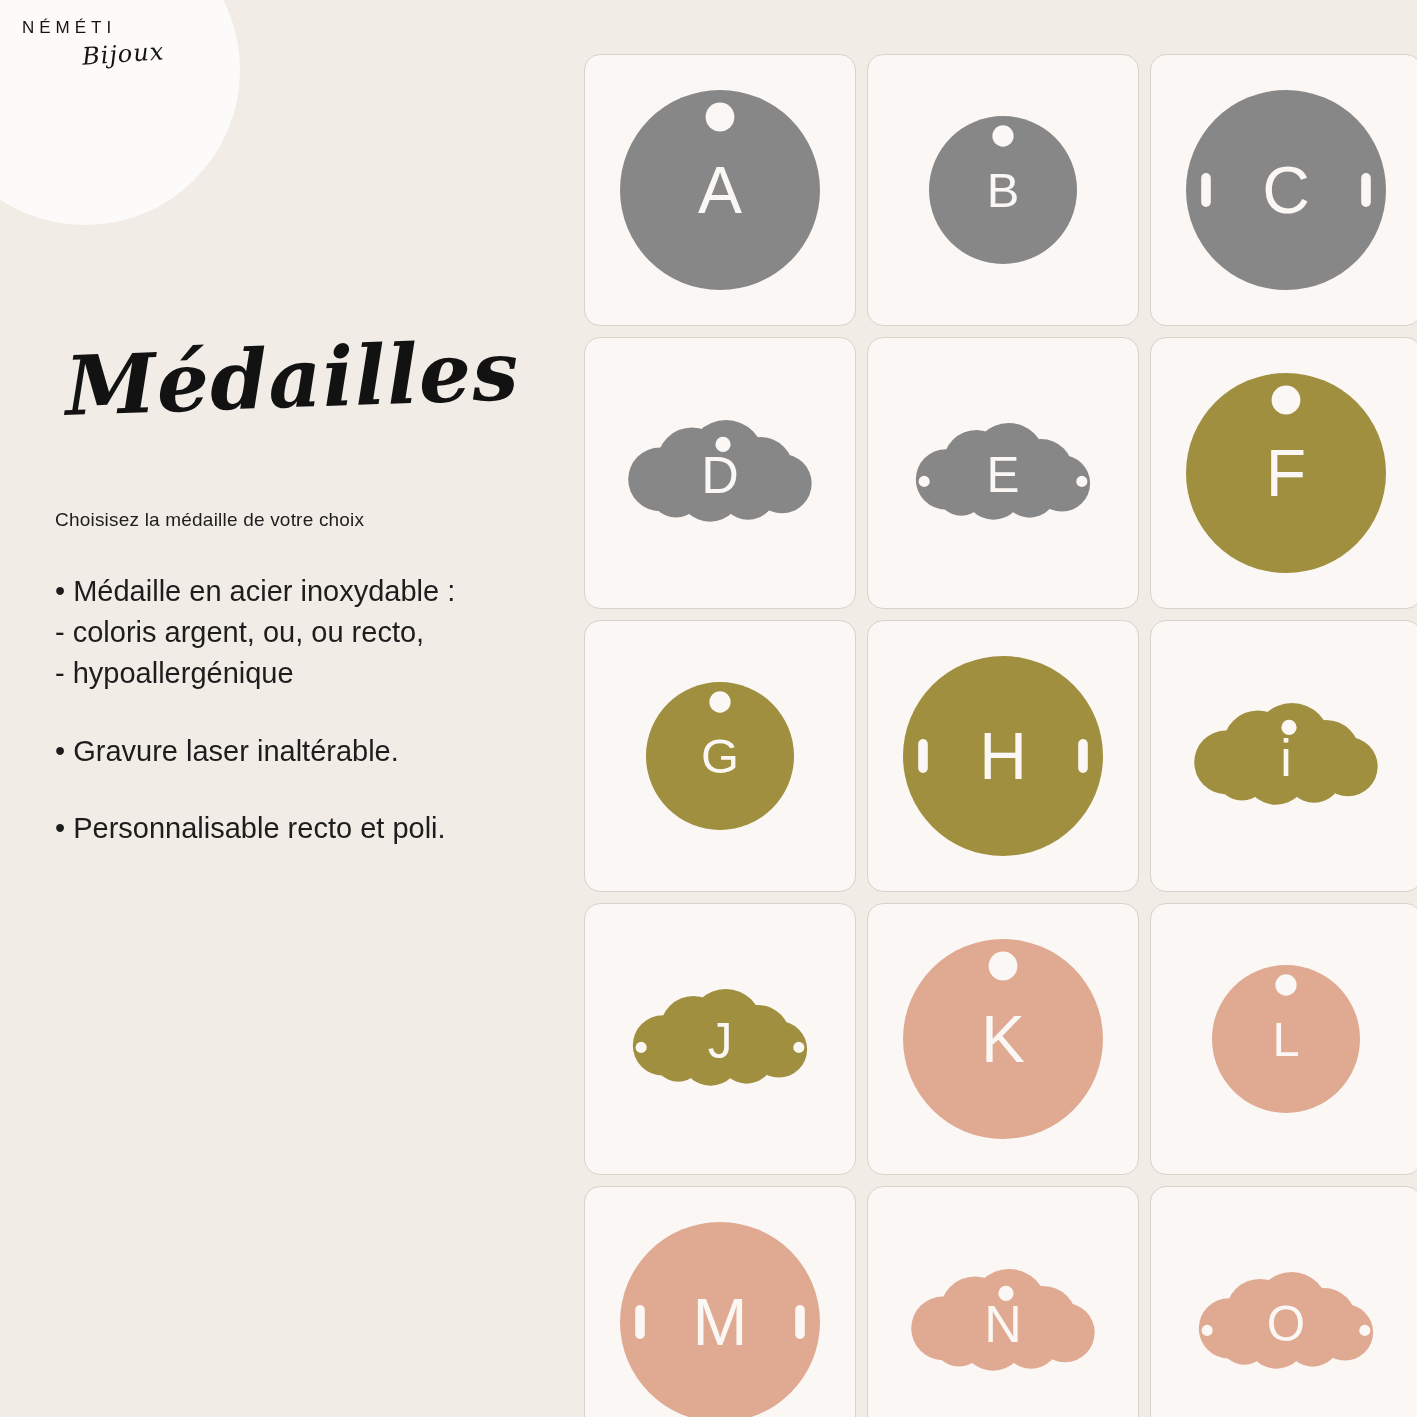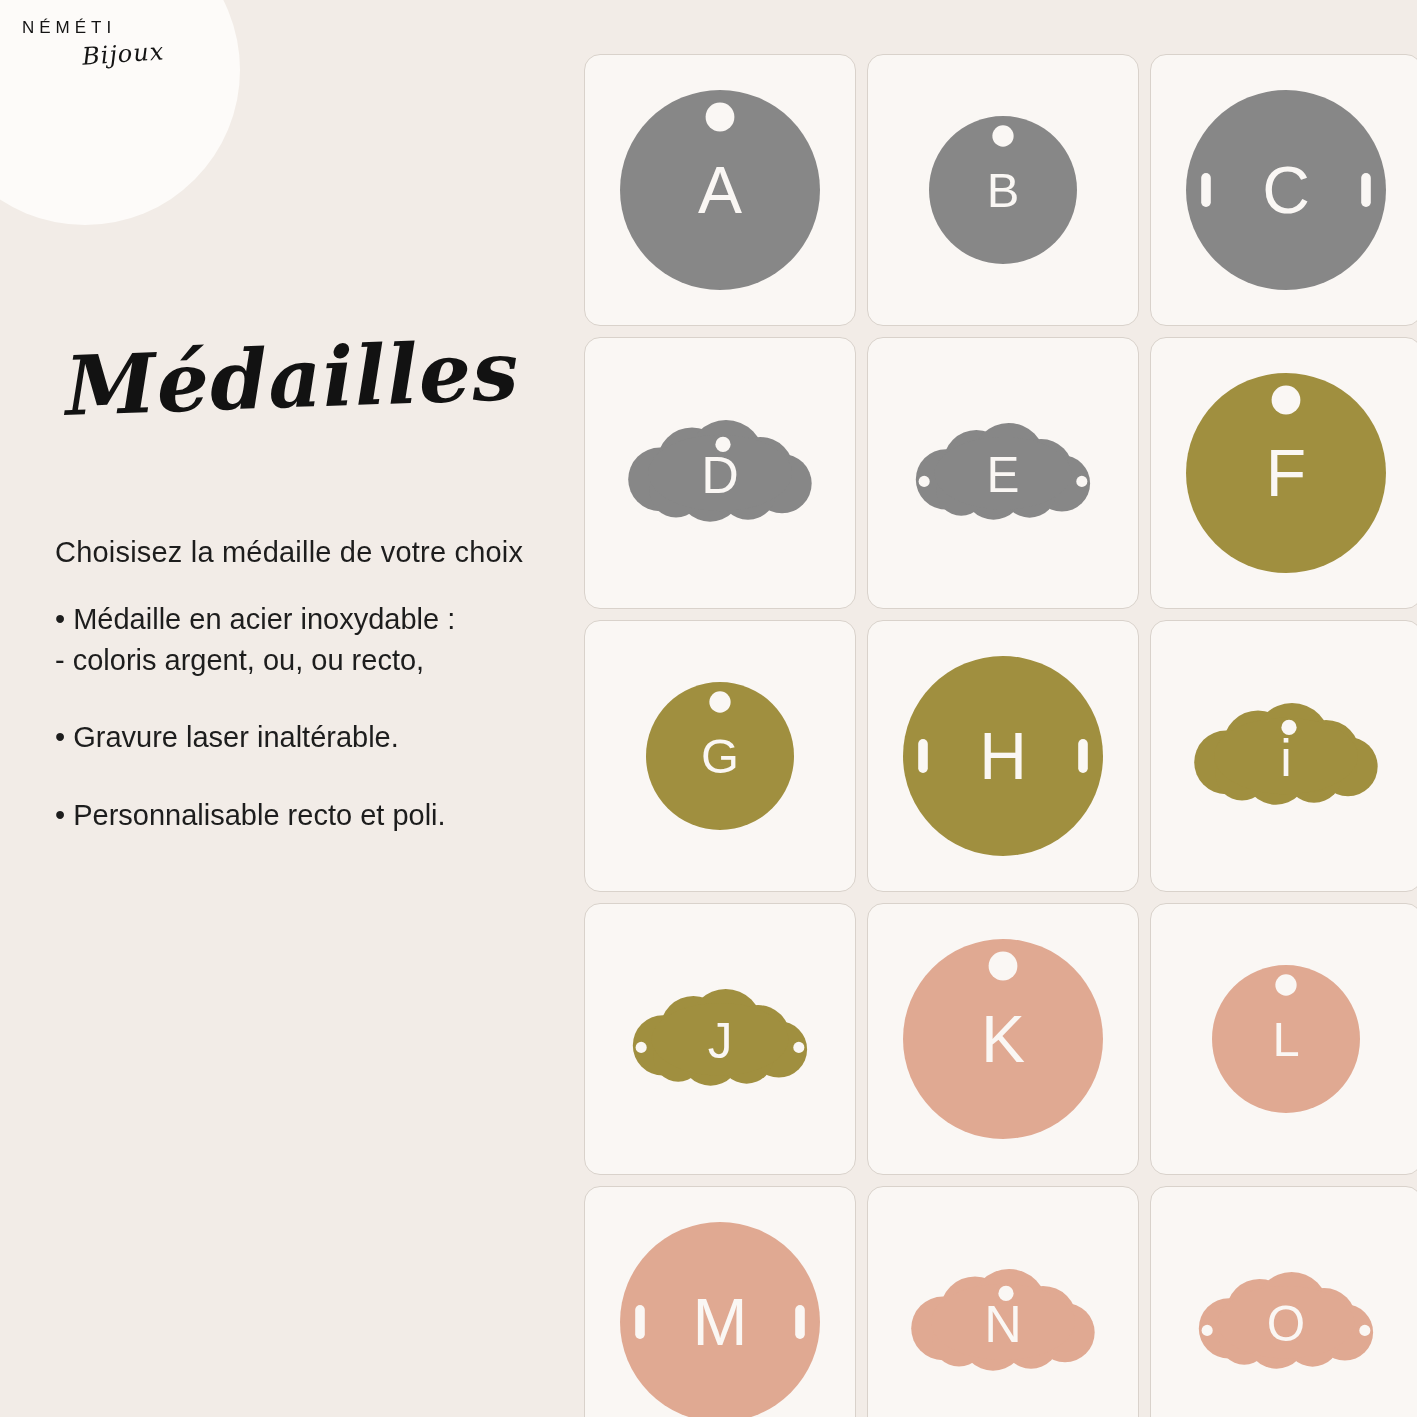--- a/index.html
+++ b/index.html
@@ -65,27 +65,27 @@
     font-style: italic;
     font-weight: bold;
     font-size: 82px;
     color: #121212;
     margin: 0 0 0 10px;
     letter-spacing: 1px;
     transform: rotate(-2deg);
     display: inline-block;
   }
   .intro {
-    margin-top: 110px;
-    font-size: 29px;
+    margin-top: 83px;
+    font-size: 19px;
     color: #1d1d1d;
     letter-spacing: 0.2px;
   }
   .bullets {
-    margin-top: 30px;
+    margin-top: 40px;
     font-size: 29px;
     color: #1d1d1d;
     line-height: 1.42;
   }
   .bullets .b-line { white-space: nowrap; }
   .bullets .gap { height: 36px; }
 
   
   .grid {
     position: absolute;
@@ -133,20 +133,21 @@
   <div class="logo-name">NÉMÉTI</div>
   <div class="logo-sub">Bijoux</div>
 </div>
 
 <div class="left-col">
   <div class="title">Médailles</div>
   <div class="intro">Choisisez la médaille de votre choix</div>
   <div class="bullets">
     <div class="b-line">• Médaille en acier inoxydable :</div>
     <div class="b-line">- coloris argent, ou, ou recto,</div>
+    <div class="b-line">- hypoallergénique</div>
     <div class="gap"></div>
     <div class="b-line">• Gravure laser inaltérable.</div>
     <div class="gap"></div>
     <div class="b-line">• Personnalisable recto et poli.</div>
   </div>
 </div>
 
 <div class="grid" id="medal-grid">
     <div class="cell">
       <div class="shape-wrap" style="width: 200px; height: 200px;">

